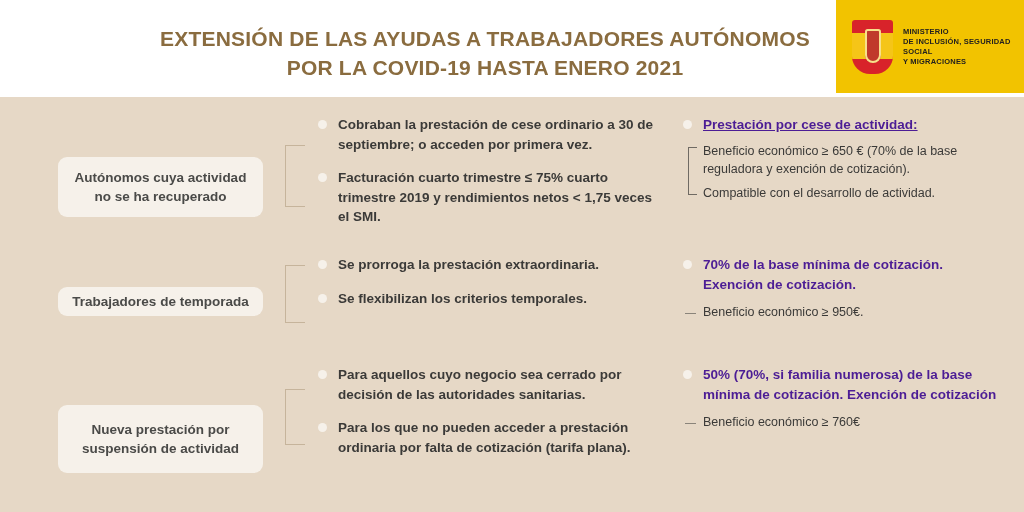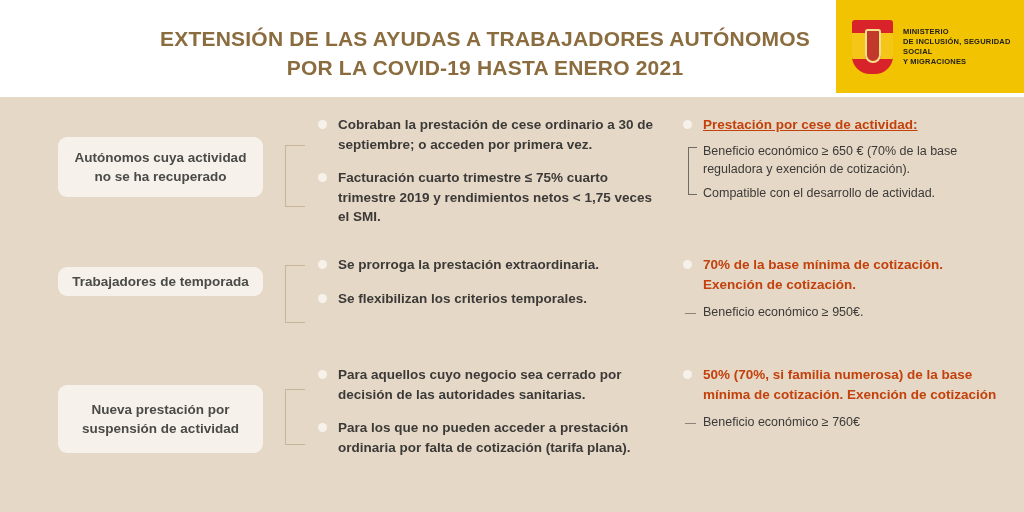--- a/index.html
+++ b/index.html
@@ -71,20 +71,21 @@
     position:absolute; left:58px; width:205px;
     background:#f6f1ea;
     border-radius:9px;
     color:#4a4a48;
     font-size:13.5px;
     font-weight:bold;
     line-height:19px;
     text-align:center;
     display:flex; align-items:center; justify-content:center;
     padding:6px 10px;
+    margin-top:20px;
   }
   .card-1 { top:22px; height:60px; }
   .card-2 { top:12px; height:29px; }
   .card-3 { top:20px; height:68px; }
 
   
   .conn {
     position:absolute;
     border-left:1.5px solid #c6b49b;
     border-top:1.5px solid #c6b49b;
@@ -110,21 +111,21 @@
     content:"";
     position:absolute; left:0; top:5px;
     width:9px; height:9px; border-radius:50%;
     background:#f6f1ea;
   }
   
   .right { position:absolute; left:683px; width:320px; }
   .right-head {
     position:relative;
     padding-left:20px;
-    color:#c2410c;
+    color:#4c1d95;
     font-size:13.5px;
     font-weight:bold;
     line-height:19.5px;
   }
   .right-head:before {
     content:"";
     position:absolute; left:0; top:5px;
     width:9px; height:9px; border-radius:50%;
     background:#f6f1ea;
   }

